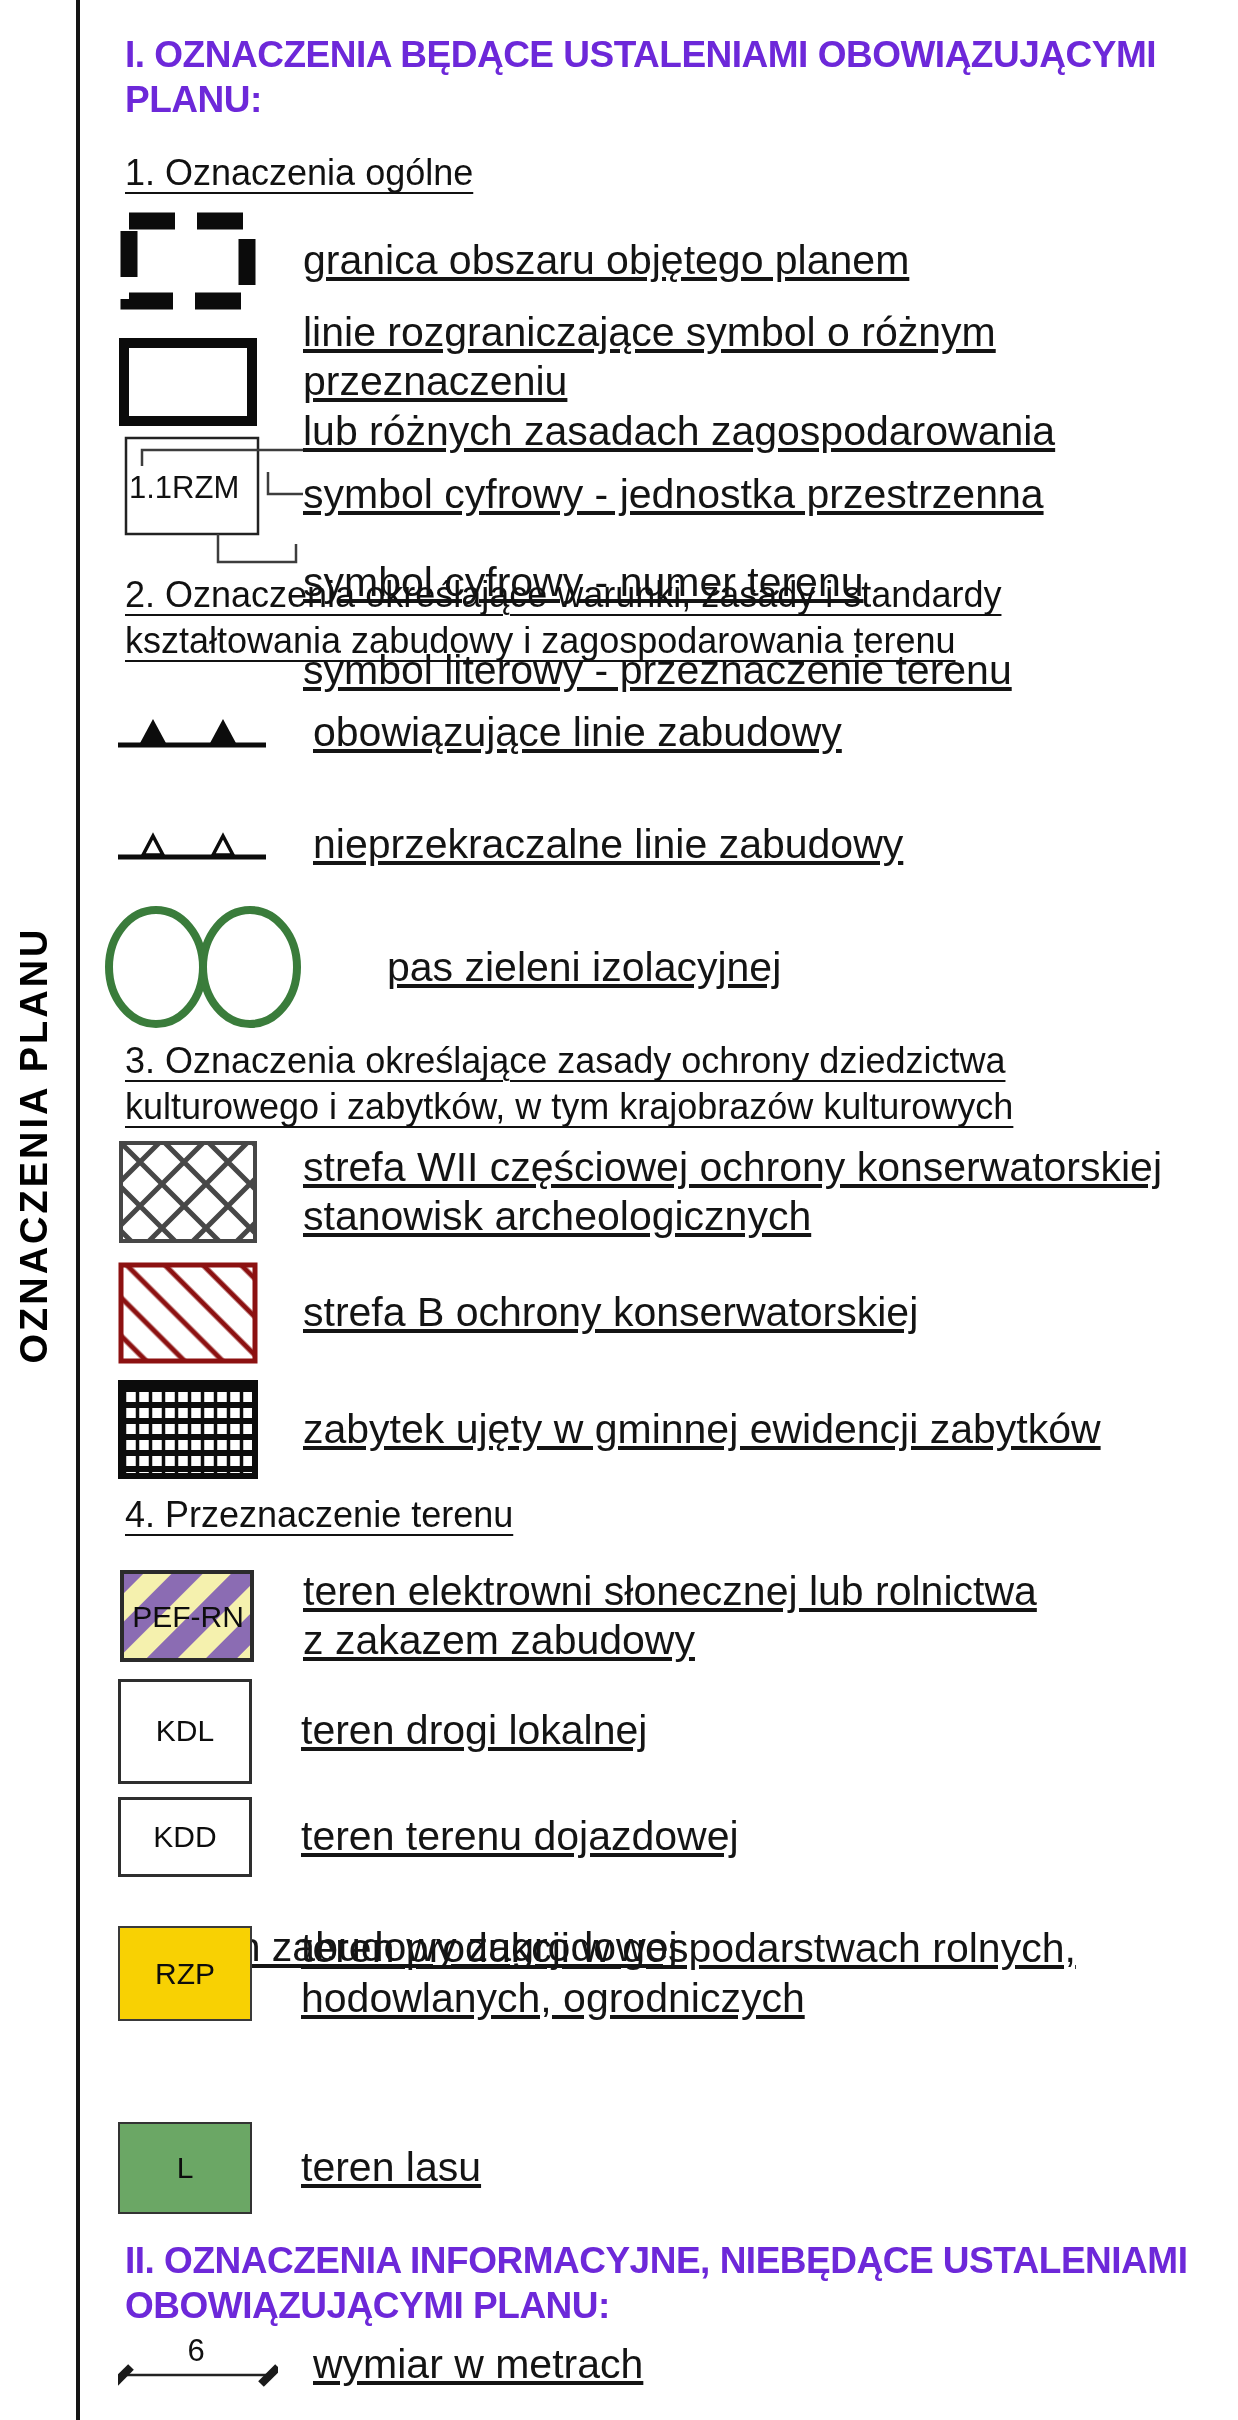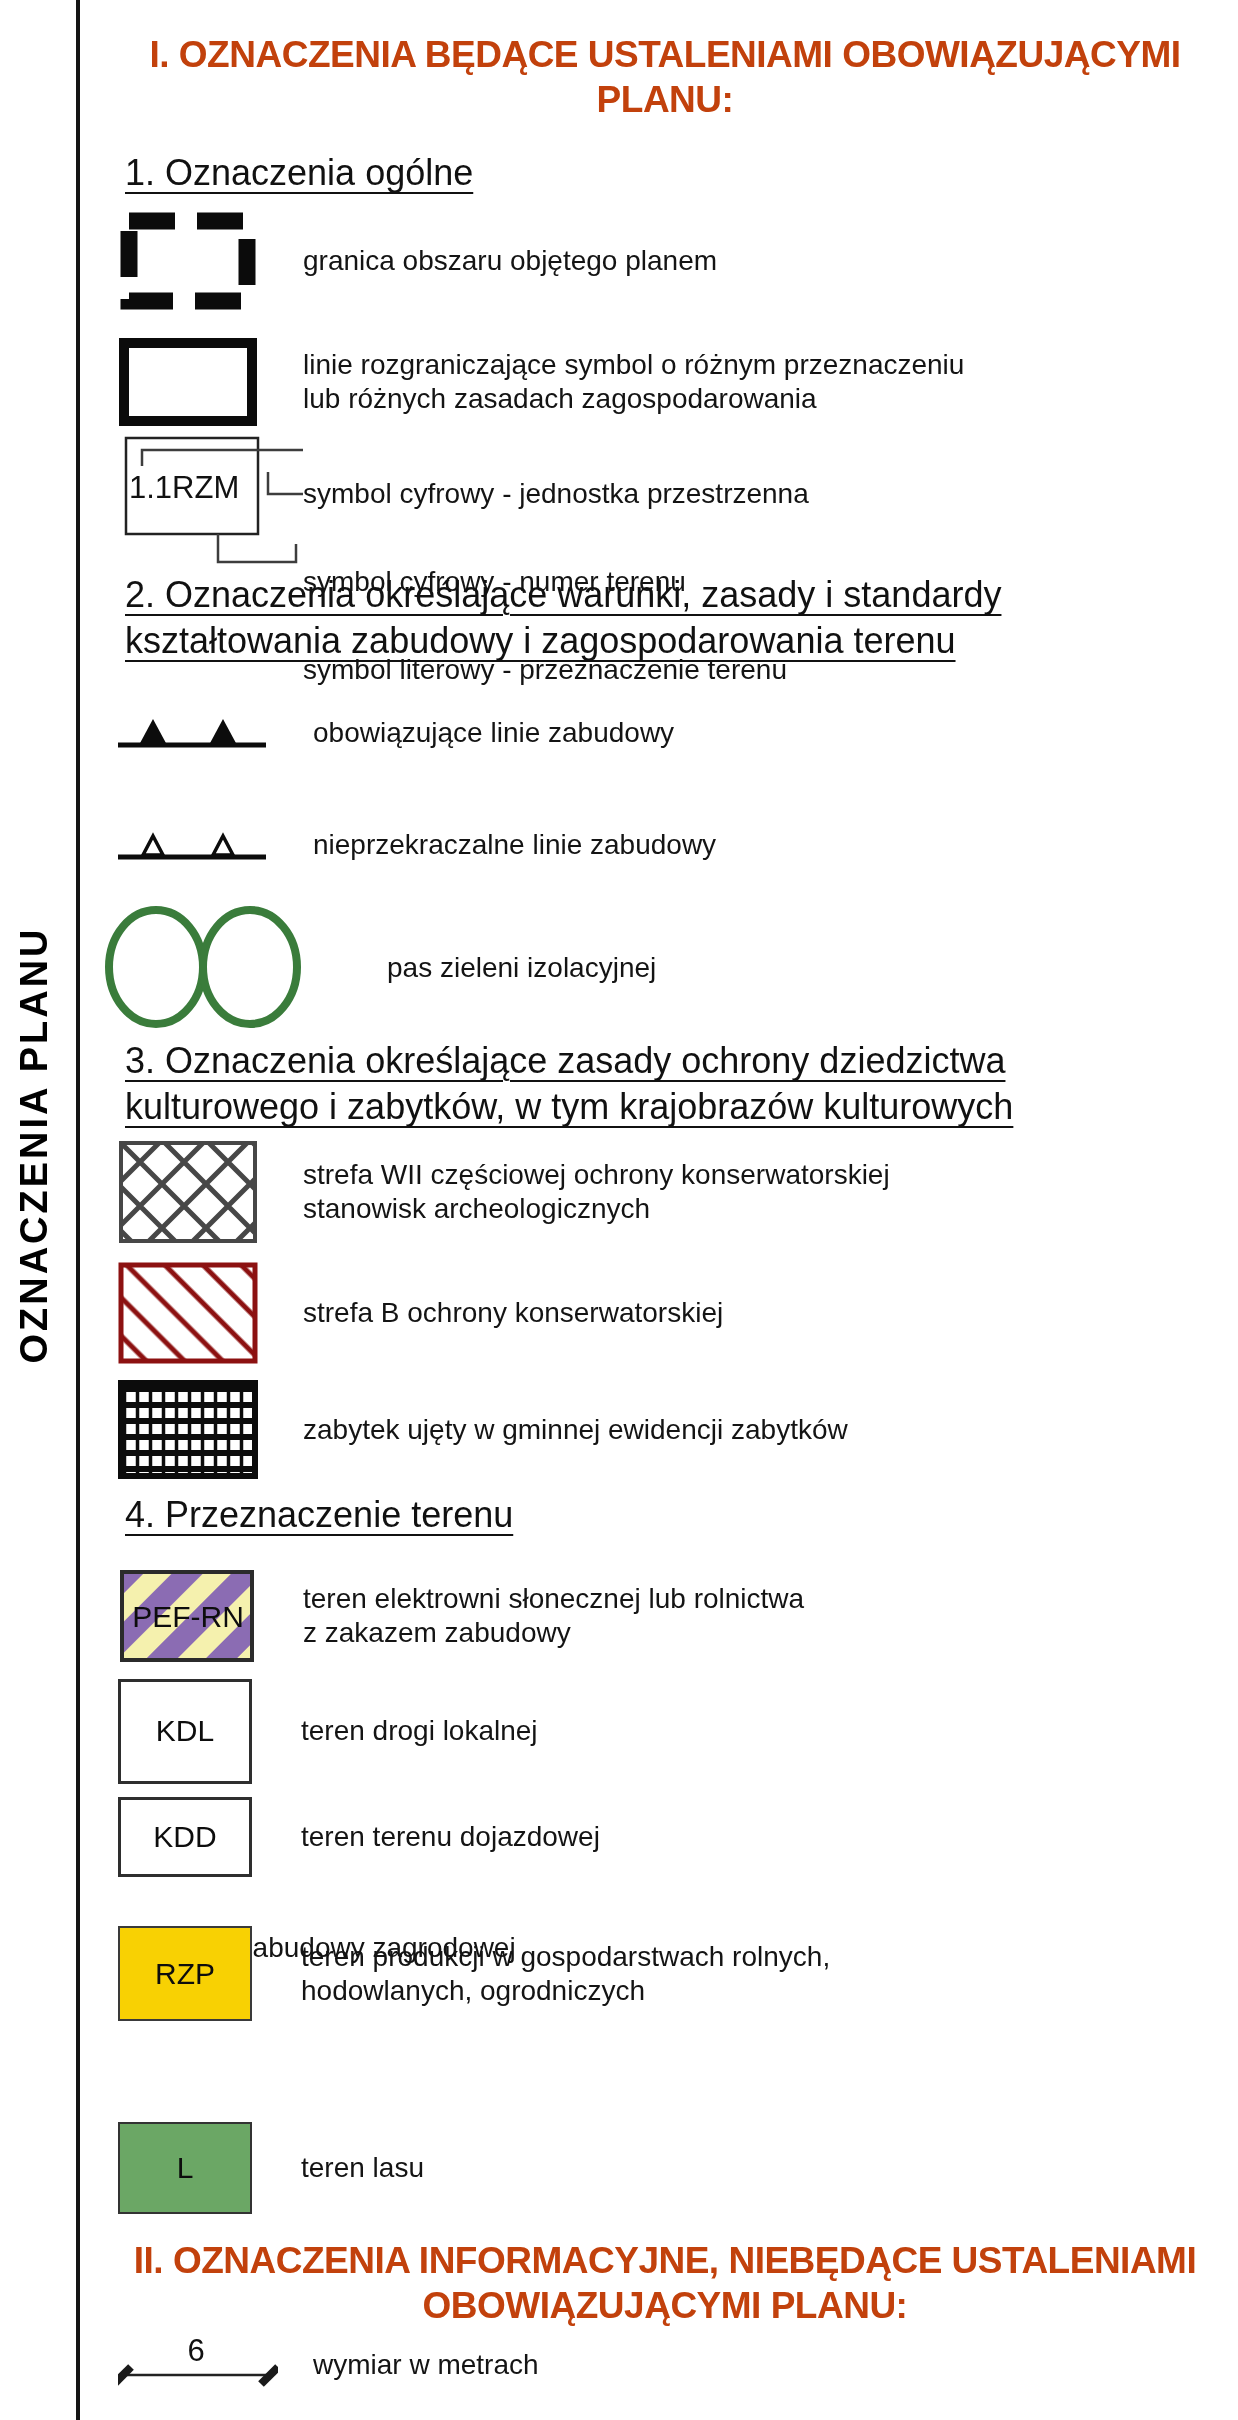--- a/index.html
+++ b/index.html
@@ -2,27 +2,27 @@
 <html><head>
 <meta charset="utf-8">
 <style>
   html,body{margin:0;padding:0;background:#ffffff;}
   .page{position:relative;width:1238px;height:2420px;background:#fff;overflow:hidden;
         font-family:"Liberation Sans",sans-serif;color:#1a1a1a;}
   .vline{position:absolute;left:76px;top:0;width:4px;height:2420px;background:#151515;}
   .side-label{position:absolute;left:34px;top:1145px;transform:translate(-50%,-50%) rotate(-90deg);
         font-size:38px;font-weight:bold;letter-spacing:3px;white-space:nowrap;color:#000;}
   .h-main{position:absolute;left:125px;width:1080px;font-size:37px;font-weight:bold;
-        line-height:1.22;letter-spacing:-0.5px;white-space:pre-line;color:#c2410c;text-align:center;}
+        line-height:1.22;letter-spacing:-0.5px;white-space:pre-line;color:#6d28d9;}
   .h-sub{position:absolute;left:125px;width:1130px;font-size:36px;font-weight:400;
         line-height:1.28;white-space:pre-line;color:#111;
         text-decoration:underline;text-decoration-thickness:2px;text-underline-offset:7px;}
   .row{position:absolute;left:118px;display:flex;align-items:center;}
   .sym{flex:0 0 auto;}
-  .label{font-size:28px;line-height:1.2;white-space:pre-line;margin-left:45px;color:#141414;}
+  .label{font-size:41px;line-height:1.2;white-space:pre-line;margin-left:45px;color:#141414;text-decoration:underline;}
   .codebox{width:134px;display:flex;align-items:center;justify-content:center;
         box-sizing:border-box;font-size:30px;color:#0d0d0d;}
   .codebox.white{background:#fff;border:3px solid #2e2e2e;}
   .codebox.yellow{background:#f8d103;border:2px solid #3a3a3a;}
   .codebox.green{background:#6ba765;border:2px solid #333;}
   svg text{font-family:"Liberation Sans",sans-serif;}
 </style>
 </head>
 <body>
 

